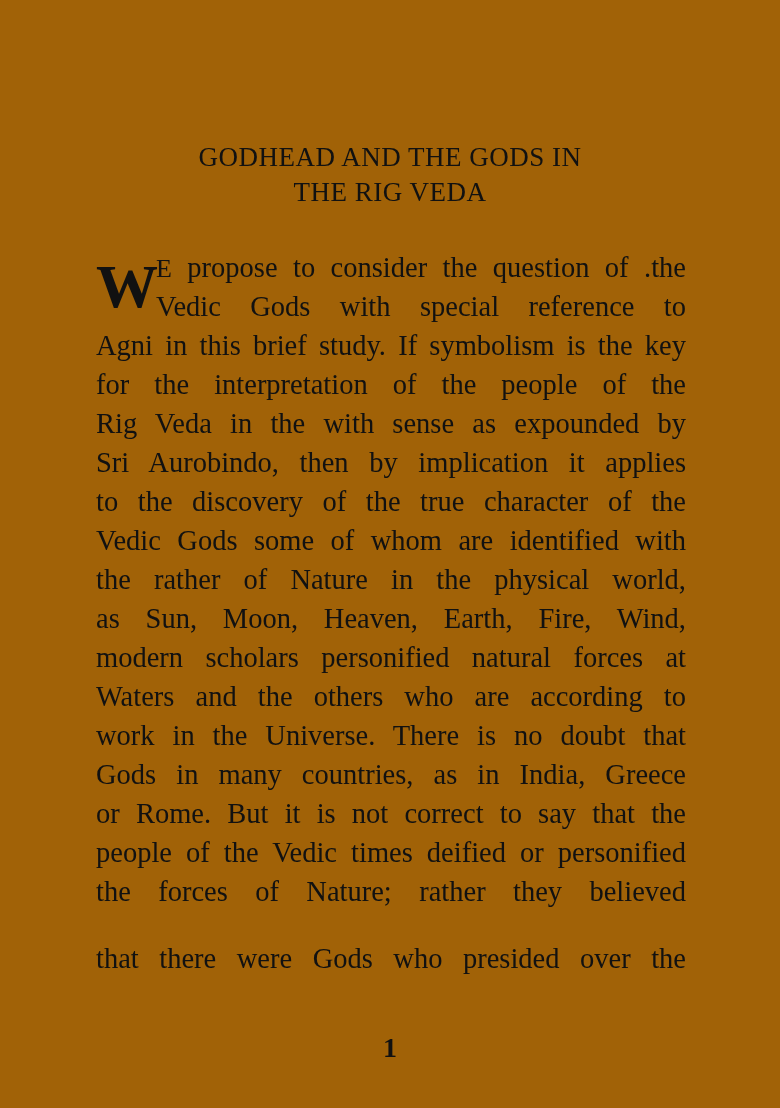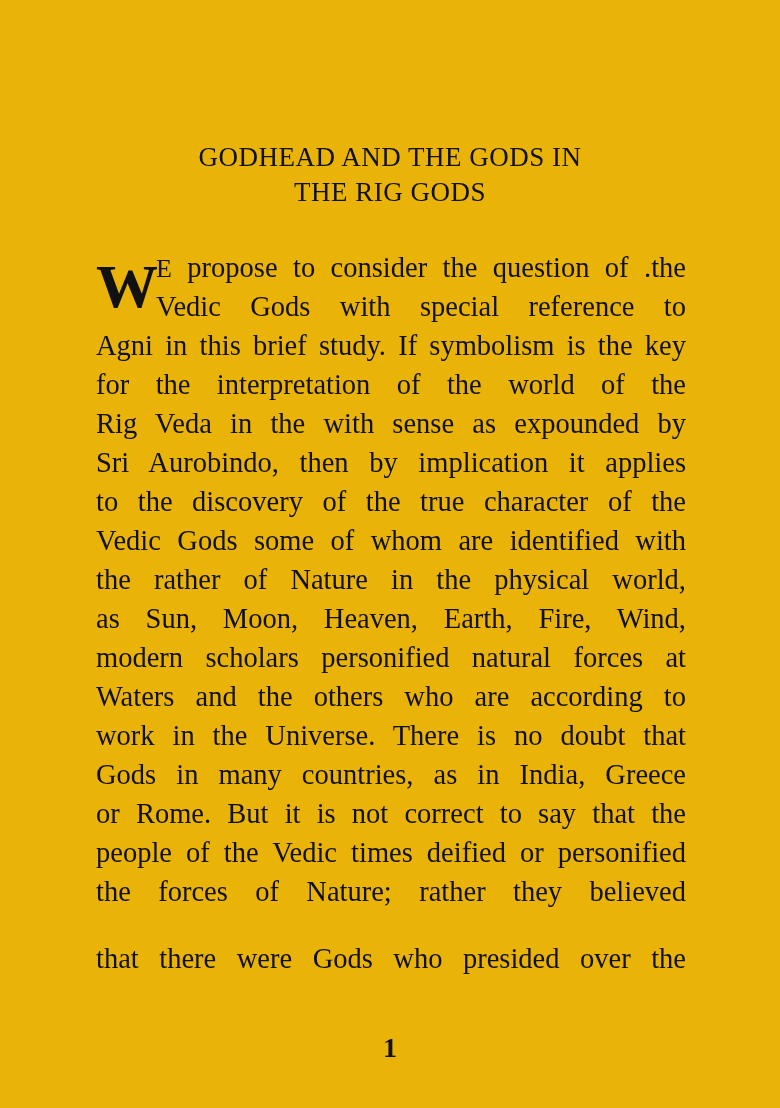--- a/index.html
+++ b/index.html
@@ -12,21 +12,21 @@
       height: 1108px;
       position: relative;
       overflow: hidden;
       font-family: "Liberation Serif", "DejaVu Serif", serif;
       color: #111111;
     }
     .page {
       position: absolute;
       left: 0; top: 0;
       width: 780px; height: 1108px;
-      background: #eab308;
+      background: #a16207;
     }
     .title {
       position: absolute;
       left: 0;
       width: 780px;
       text-align: center;
       font-size: 27px;
       letter-spacing: 0.5px;
       line-height: 34px;
     }
@@ -80,30 +80,30 @@
       text-align: center;
       font-size: 28px;
       font-weight: bold;
     }
   </style>
 </head>
 <body>
 
 <div class="page">
   <div class="title l1">GODHEAD AND THE GODS IN</div>
-  <div class="title l2">THE RIG GODS</div>
+  <div class="title l2">THE RIG VEDA</div>
 
   <div class="body-text">
     <div class="dropcap-wrap">
       <span class="dropcap">W</span>
       <div class="line first-line"><span class="cap-small">E</span><span> propose to consider the question of .the</span></div>
       <div class="line indent">Vedic Gods with special reference to</div>
     </div>
     <div class="line">Agni in this brief study. If symbolism is the key</div>
-    <div class="line">for the interpretation of the world of the</div>
+    <div class="line">for the interpretation of the people of the</div>
     <div class="line">Rig Veda in the with sense as expounded by</div>
     <div class="line">Sri Aurobindo, then by implication it applies</div>
     <div class="line">to the discovery of the true character of the</div>
     <div class="line">Vedic Gods some of whom are identified with</div>
     <div class="line">the rather of Nature in the physical world,</div>
     <div class="line">as Sun, Moon, Heaven, Earth, Fire, Wind,</div>
     <div class="line">modern scholars personified natural forces at</div>
     <div class="line">Waters and the others who are according to</div>
     <div class="line">work in the Universe. There is no doubt that</div>
     <div class="line">Gods in many countries, as in India, Greece</div>

